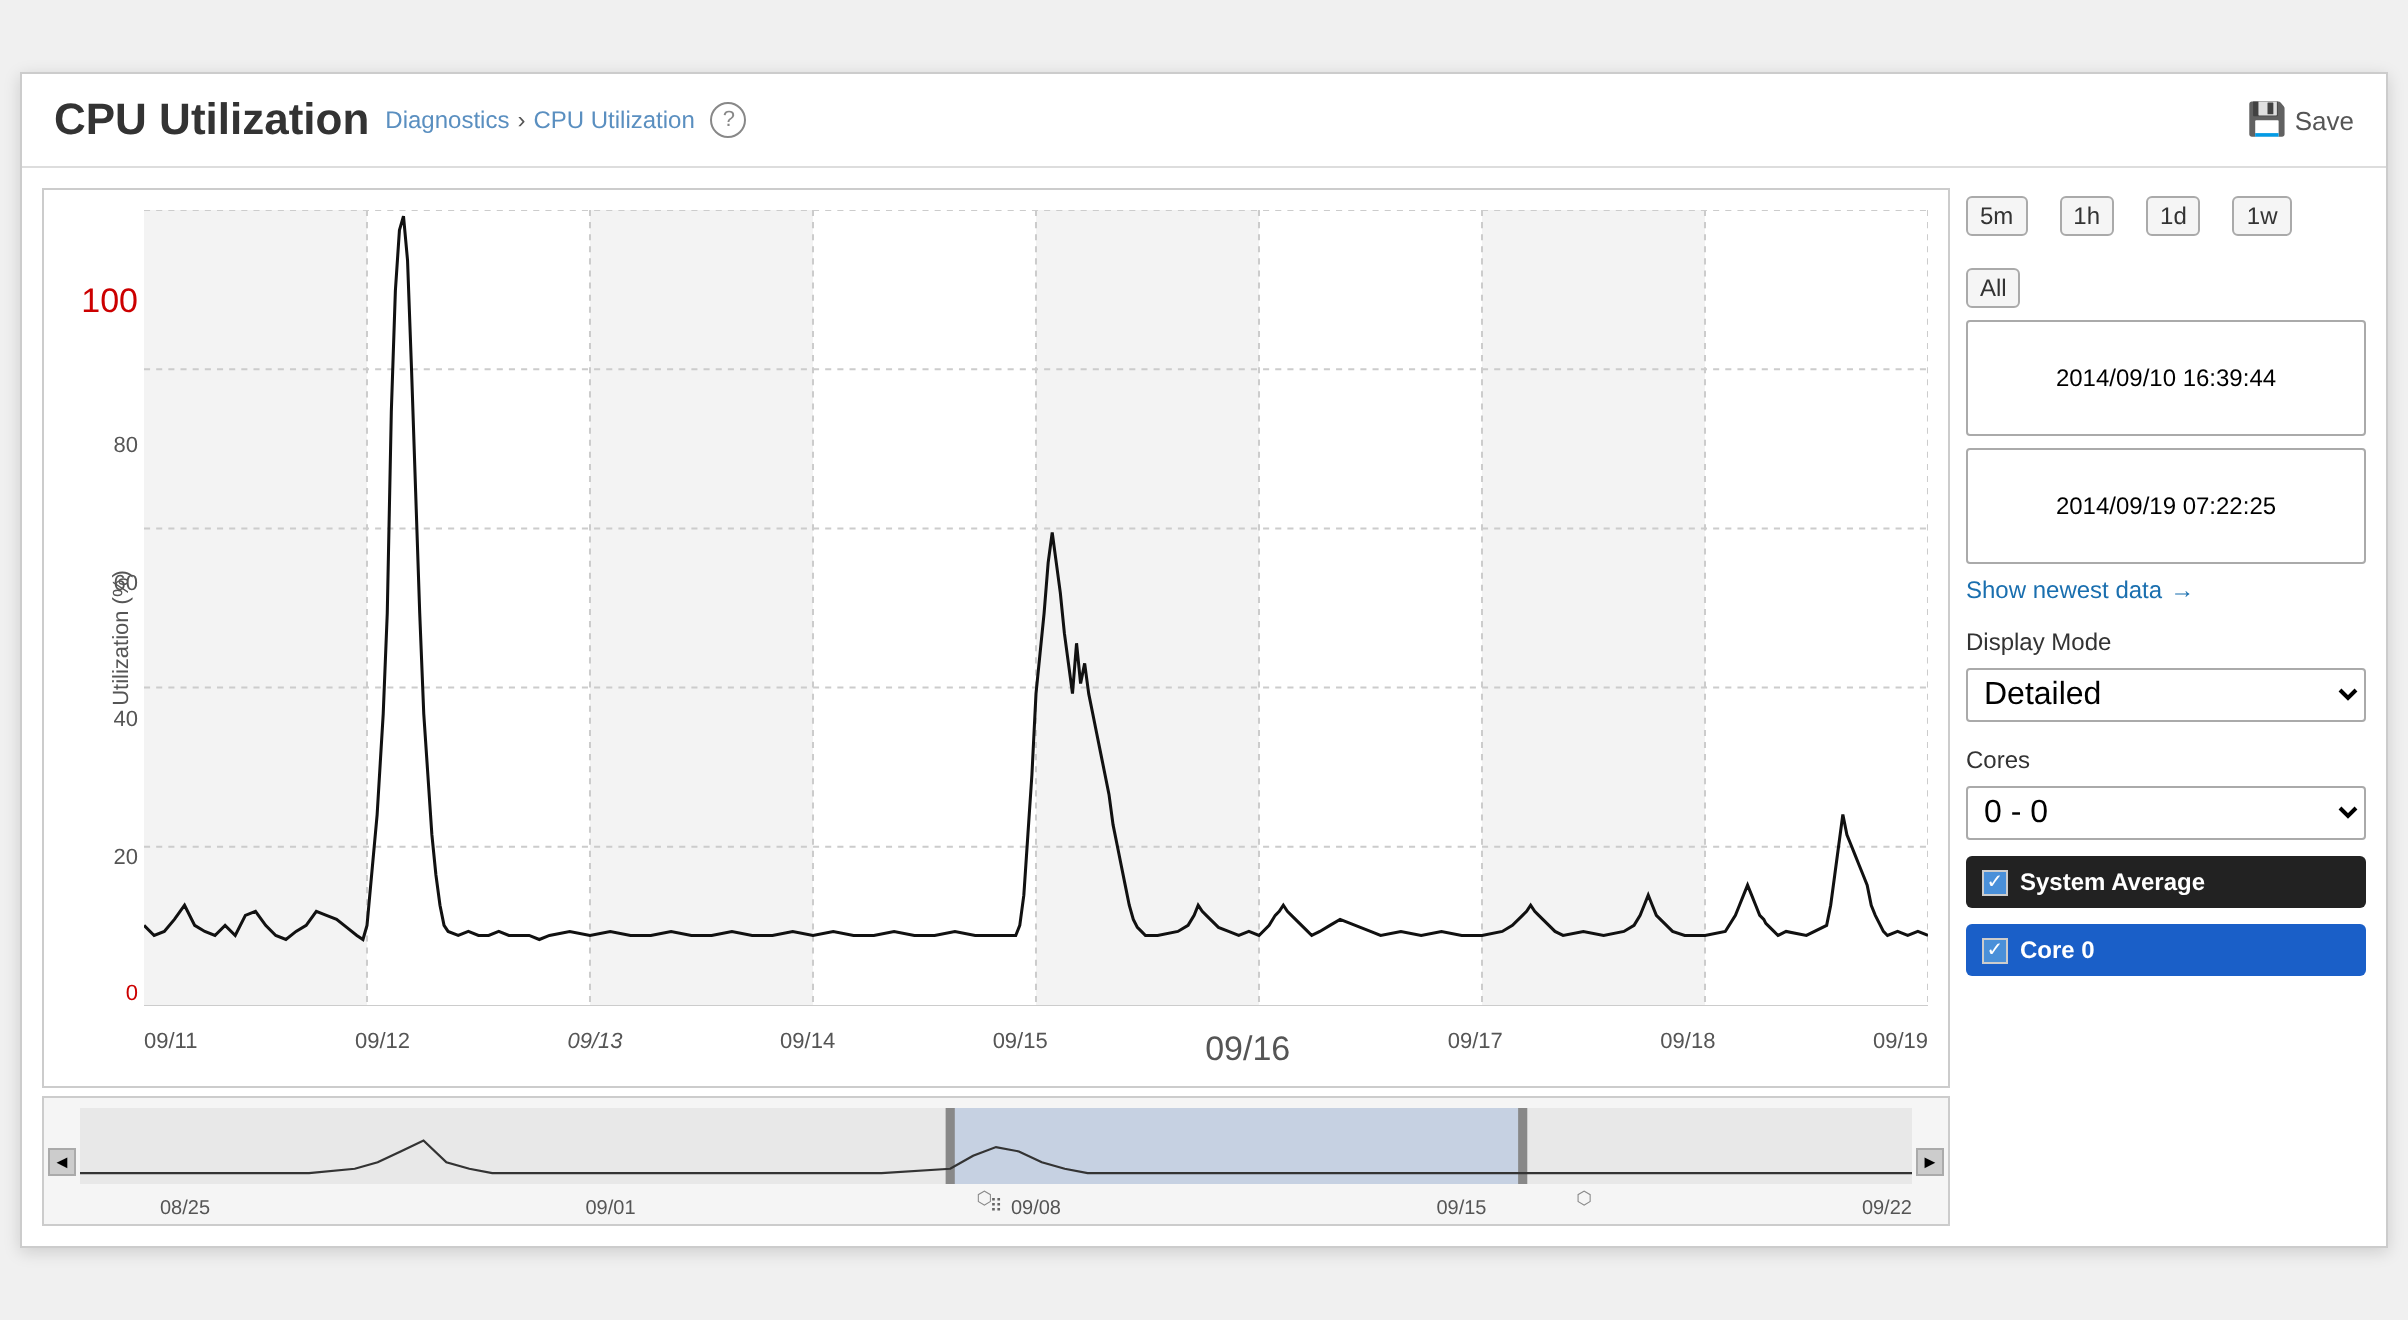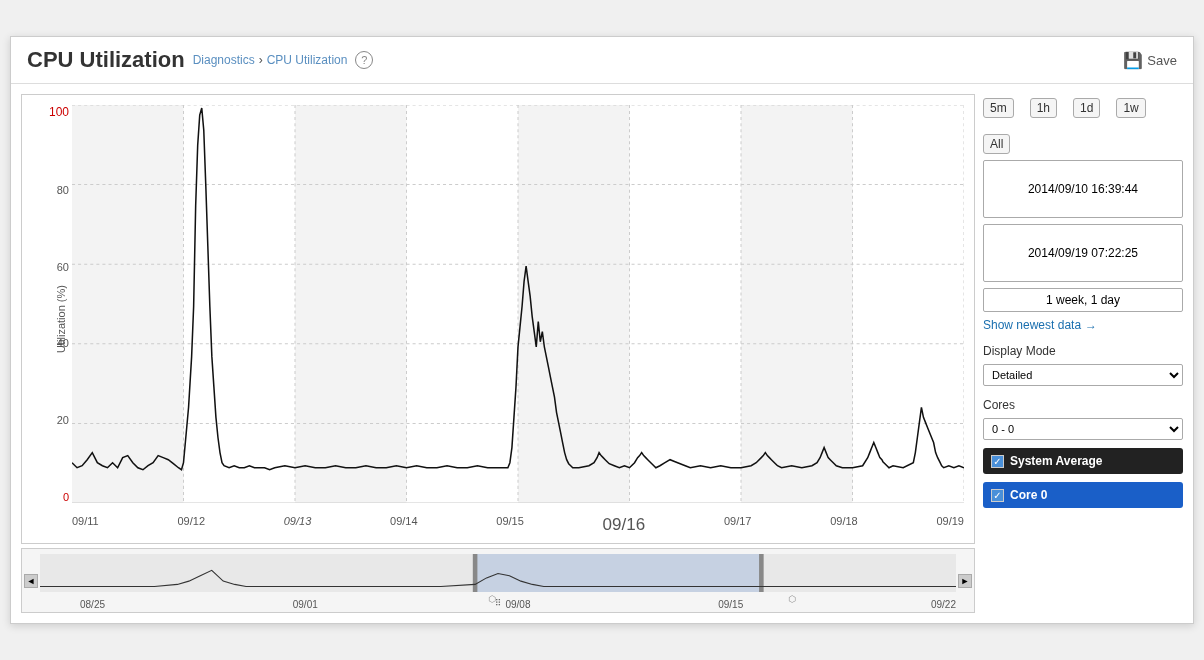--- a/index.html
+++ b/index.html
@@ -166,21 +166,21 @@
     .section-label {
       font-size: 12px;
       color: #333;
       margin-top: 6px;
     }
     .dropdown-select {
       width: 100%;
       padding: 3px 4px;
       border: 1px solid #aaa;
       border-radius: 2px;
-      font-size: 11px;
+      font-size: 16px;
       background: #fff;
     }
     .legend-item {
       display: flex;
       align-items: center;
       gap: 6px;
       padding: 6px 8px;
       border-radius: 3px;
       cursor: pointer;
       margin-top: 2px;
@@ -232,21 +232,21 @@
   </div>
 
   <div class="main-content">
 
     <div class="chart-area">
 
       <div class="chart-container">
         <span class="y-axis-label">Utilization (%)</span>
 
         <div style="position:absolute; top:10px; left:12px; bottom:40px; width:35px; display:flex; flex-direction:column; justify-content:space-between; align-items:flex-end;">
-          <span style="font-size:12px; color:#c00;">100</span>
+          <span style="font-size:17px; color:#c00;margin-top:36px;">100</span>
           <span style="font-size:11px; color:#555;">80</span>
           <span style="font-size:11px; color:#555;">60</span>
           <span style="font-size:11px; color:#555;">40</span>
           <span style="font-size:11px; color:#555;">20</span>
           <span style="font-size:11px; color:#c00;">0</span>
         </div>
 
         <svg class="chart-svg" style="position:absolute; top:10px; left:50px; right:10px; bottom:40px; width:calc(100% - 60px); height:calc(100% - 50px);" viewBox="0 0 880 395" preserveAspectRatio="none">
 
           <rect x="0" y="0" width="110" height="395" fill="#e8e8e8" opacity="0.5"></rect>
@@ -533,21 +533,20 @@
         <button class="time-btn">1h</button>
         <button class="time-btn">1d</button>
         <button class="time-btn">1w</button>
         <button class="time-btn">All</button>
       </div>
 
       <input class="date-input" type="text" value="2014/09/10 16:39:44" style="">
 
       <input class="date-input" type="text" value="2014/09/19 07:22:25" style="">
 
-      <input class="duration-input" type="text" value="1 week, 1 day" style="">
 
       <div class="show-newest">
         <span>Show newest data</span>
         <span style="color:#1a6faf;">→</span>
       </div>
 
       <div class="section-label">Display Mode</div>
       <select class="dropdown-select">
         <option>Detailed</option>
       </select>

